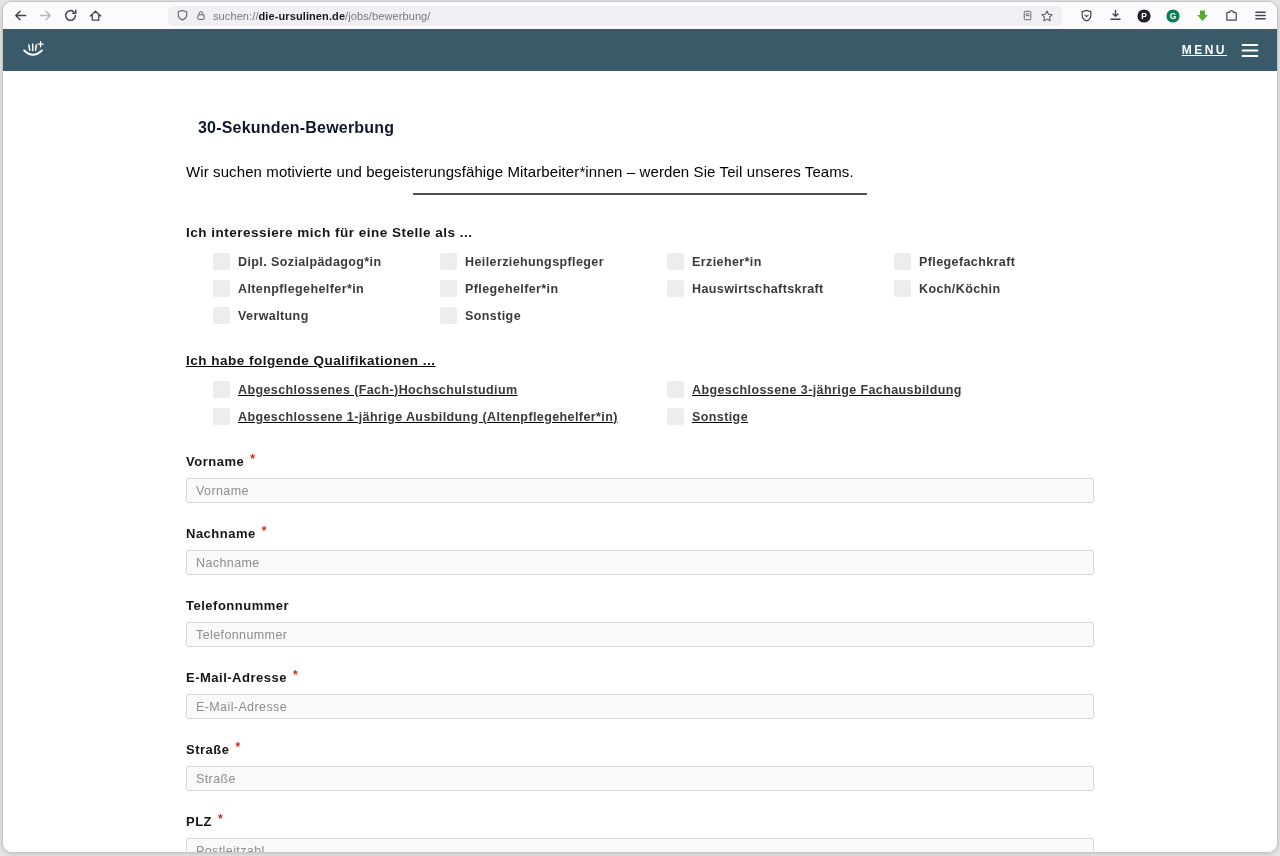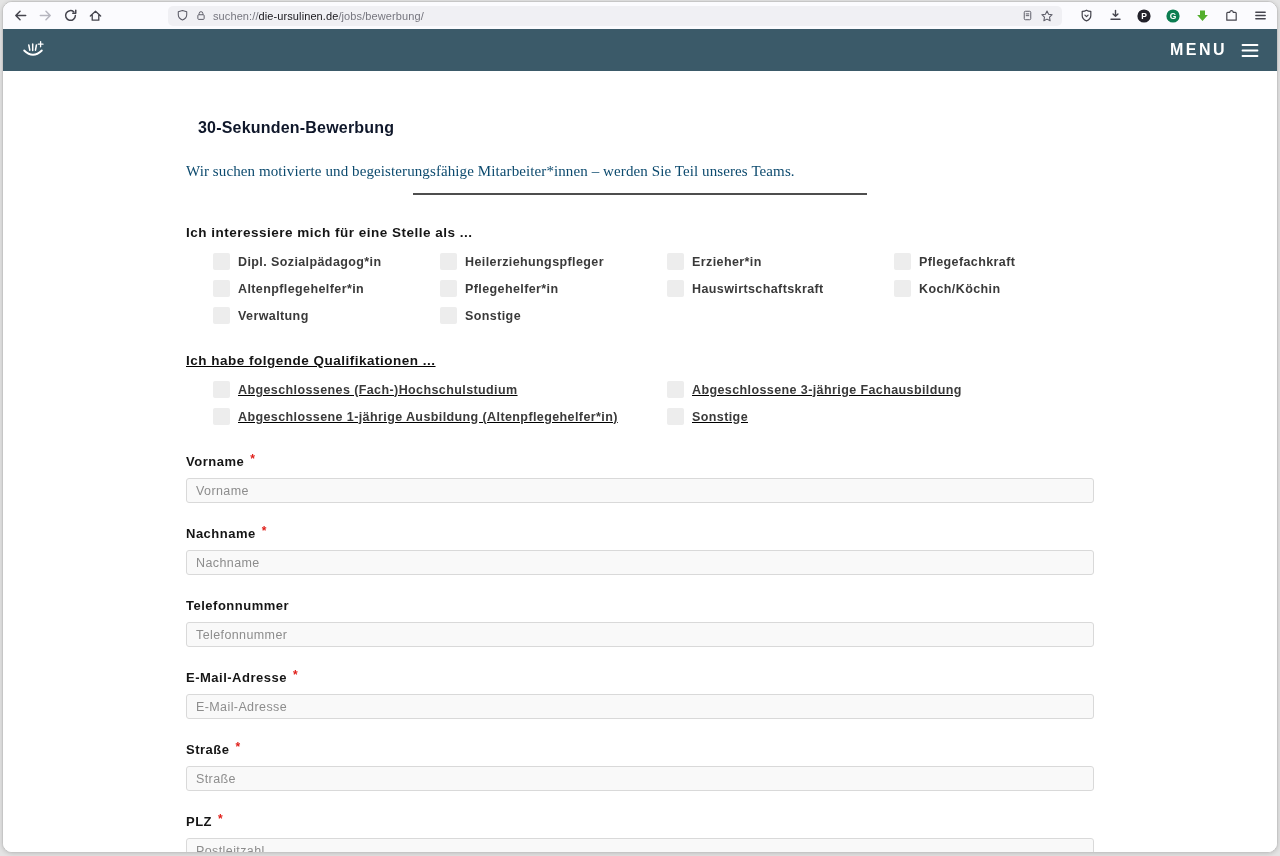--- a/index.html
+++ b/index.html
@@ -24,39 +24,39 @@
   .tb-btn{width:18px;height:18px;display:flex;align-items:center;justify-content:center;
     color:#45454e;border-radius:4px;}
   .tb-btn.disabled{color:#b6b6bf;}
   .urlbar{
     flex:0 0 auto;width:878px;margin-left:64px;height:20px;
     background:#f0f0f4;border-radius:5px;
     display:flex;align-items:center;padding:0 8px;gap:6px;
   }
   .urlbar .spacer{flex:1;}
   .url-text{font-size:11px;color:#76767f;letter-spacing:.1px;white-space:nowrap;}
-  .url-text .domain{color:#18171c;font-weight:400;}
+  .url-text .domain{color:#18171c;font-weight:700;}
   .u-icon{color:#5b5b66;display:flex;align-items:center;}
   .right-icons{display:flex;align-items:center;gap:11px;margin-left:auto;}
   
   .site-header{
     height:42px;flex:0 0 42px;background:#3b5a69;color:#fff;
     display:flex;align-items:center;padding:0 18px;
   }
   .brand{display:flex;align-items:center;gap:10px;font-size:15px;letter-spacing:.2px;}
   .brand-bold{font-weight:700;}
   .brand-sep{margin:0 2px;}
   .brand-rest{font-weight:400;}
   .header-right{margin-left:auto;display:flex;align-items:center;gap:14px;}
-  .menu-label{font-size:16px;font-weight:700;letter-spacing:2.5px;cursor:pointer;}
+  .menu-label{font-size:12px;font-weight:700;letter-spacing:2.5px;cursor:pointer;text-decoration:underline;}
   
   .content{flex:1;background:#fff;overflow:hidden;}
   .container{width:908px;margin:0 auto;}
   .page-title{margin:48px 12px 0;font-size:16px;font-weight:700;color:#0f172a;letter-spacing:.2px;}
-  .intro{margin:26px 0 0;font-size:15px;color:#0c4a6e;letter-spacing:.1px;font-family:Liberation Serif, serif;}
+  .intro{margin:26px 0 0;font-size:15px;color:#000000;letter-spacing:.1px;}
   .divider{width:50%;margin:13px auto 0;border:none;border-top:2px solid #4e4e4e;}
   .section{margin-top:30px;}
   .section + .section{margin-top:29px;text-decoration:underline;}
   .section-heading{font-size:13.5px;font-weight:700;color:#151515;letter-spacing:.5px;margin-bottom:13px;}
   .opt-grid{display:grid;row-gap:10px;}
   .opt-grid.cols4{grid-template-columns:repeat(4,1fr);}
   .opt-grid.cols2{grid-template-columns:repeat(2,1fr);text-align:center;}
   .opt{display:flex;align-items:center;gap:8px;cursor:pointer;padding-left:27px;}
   .cb{width:17px;height:17px;background:#ededed;border-radius:2px;flex:0 0 17px;}
   .opt-label{font-size:12.5px;font-weight:600;color:#3a3a3a;letter-spacing:.4px;white-space:nowrap;}

